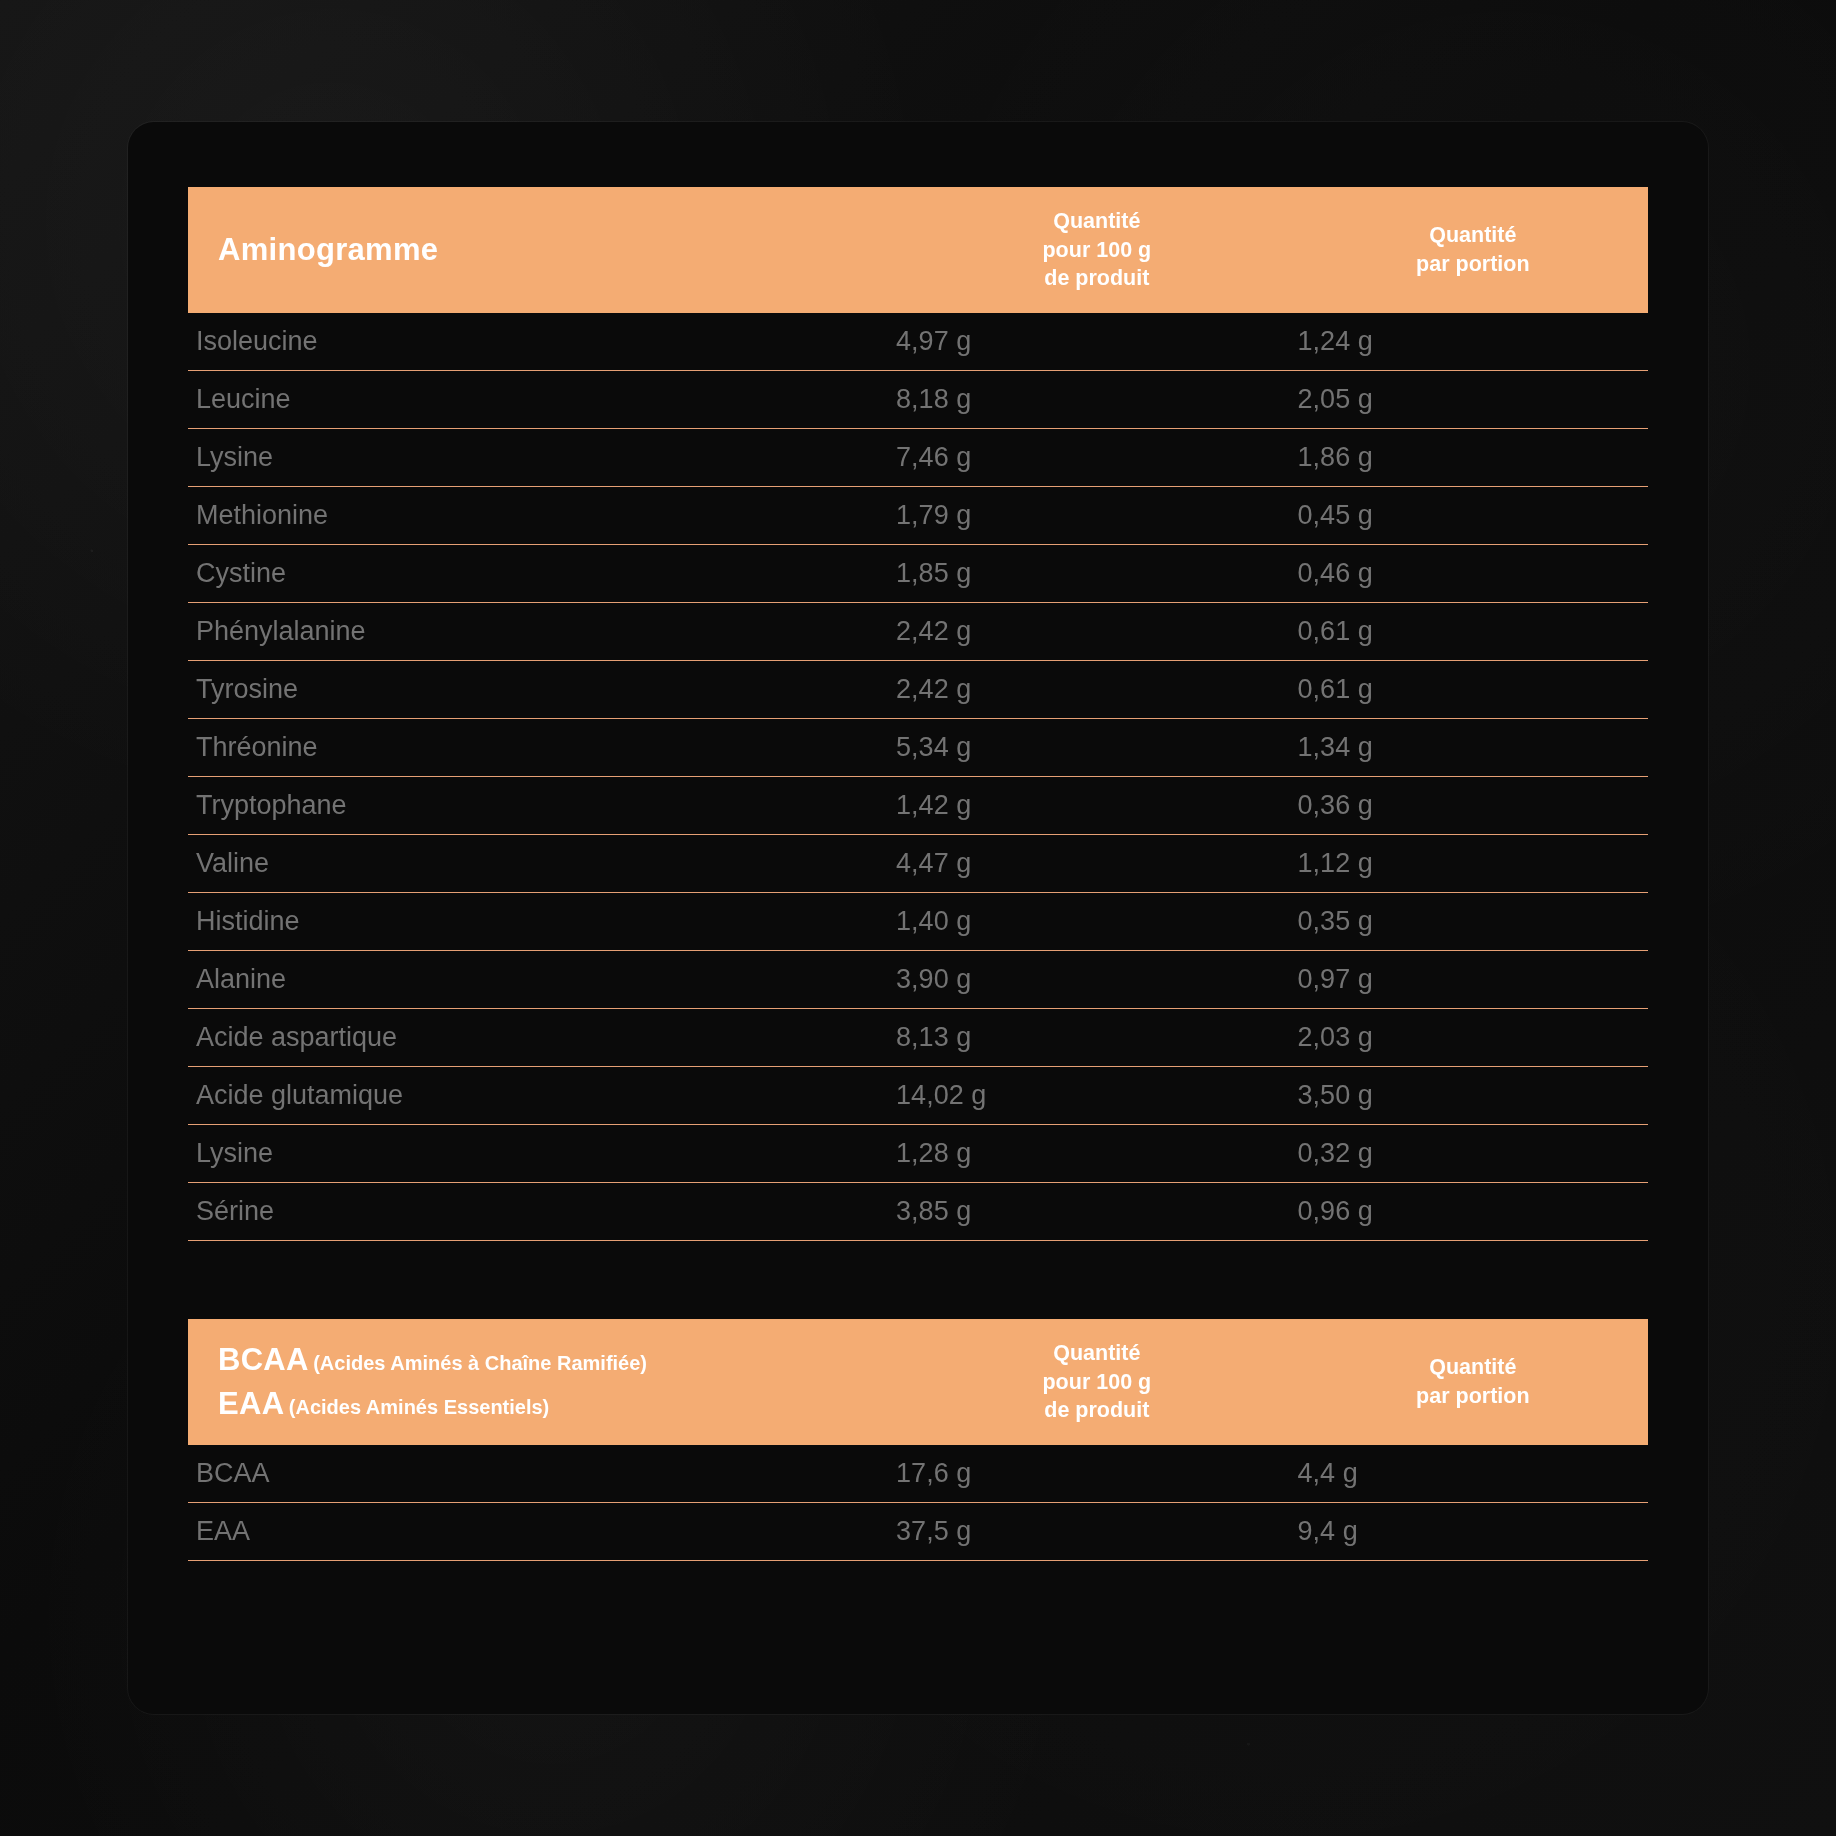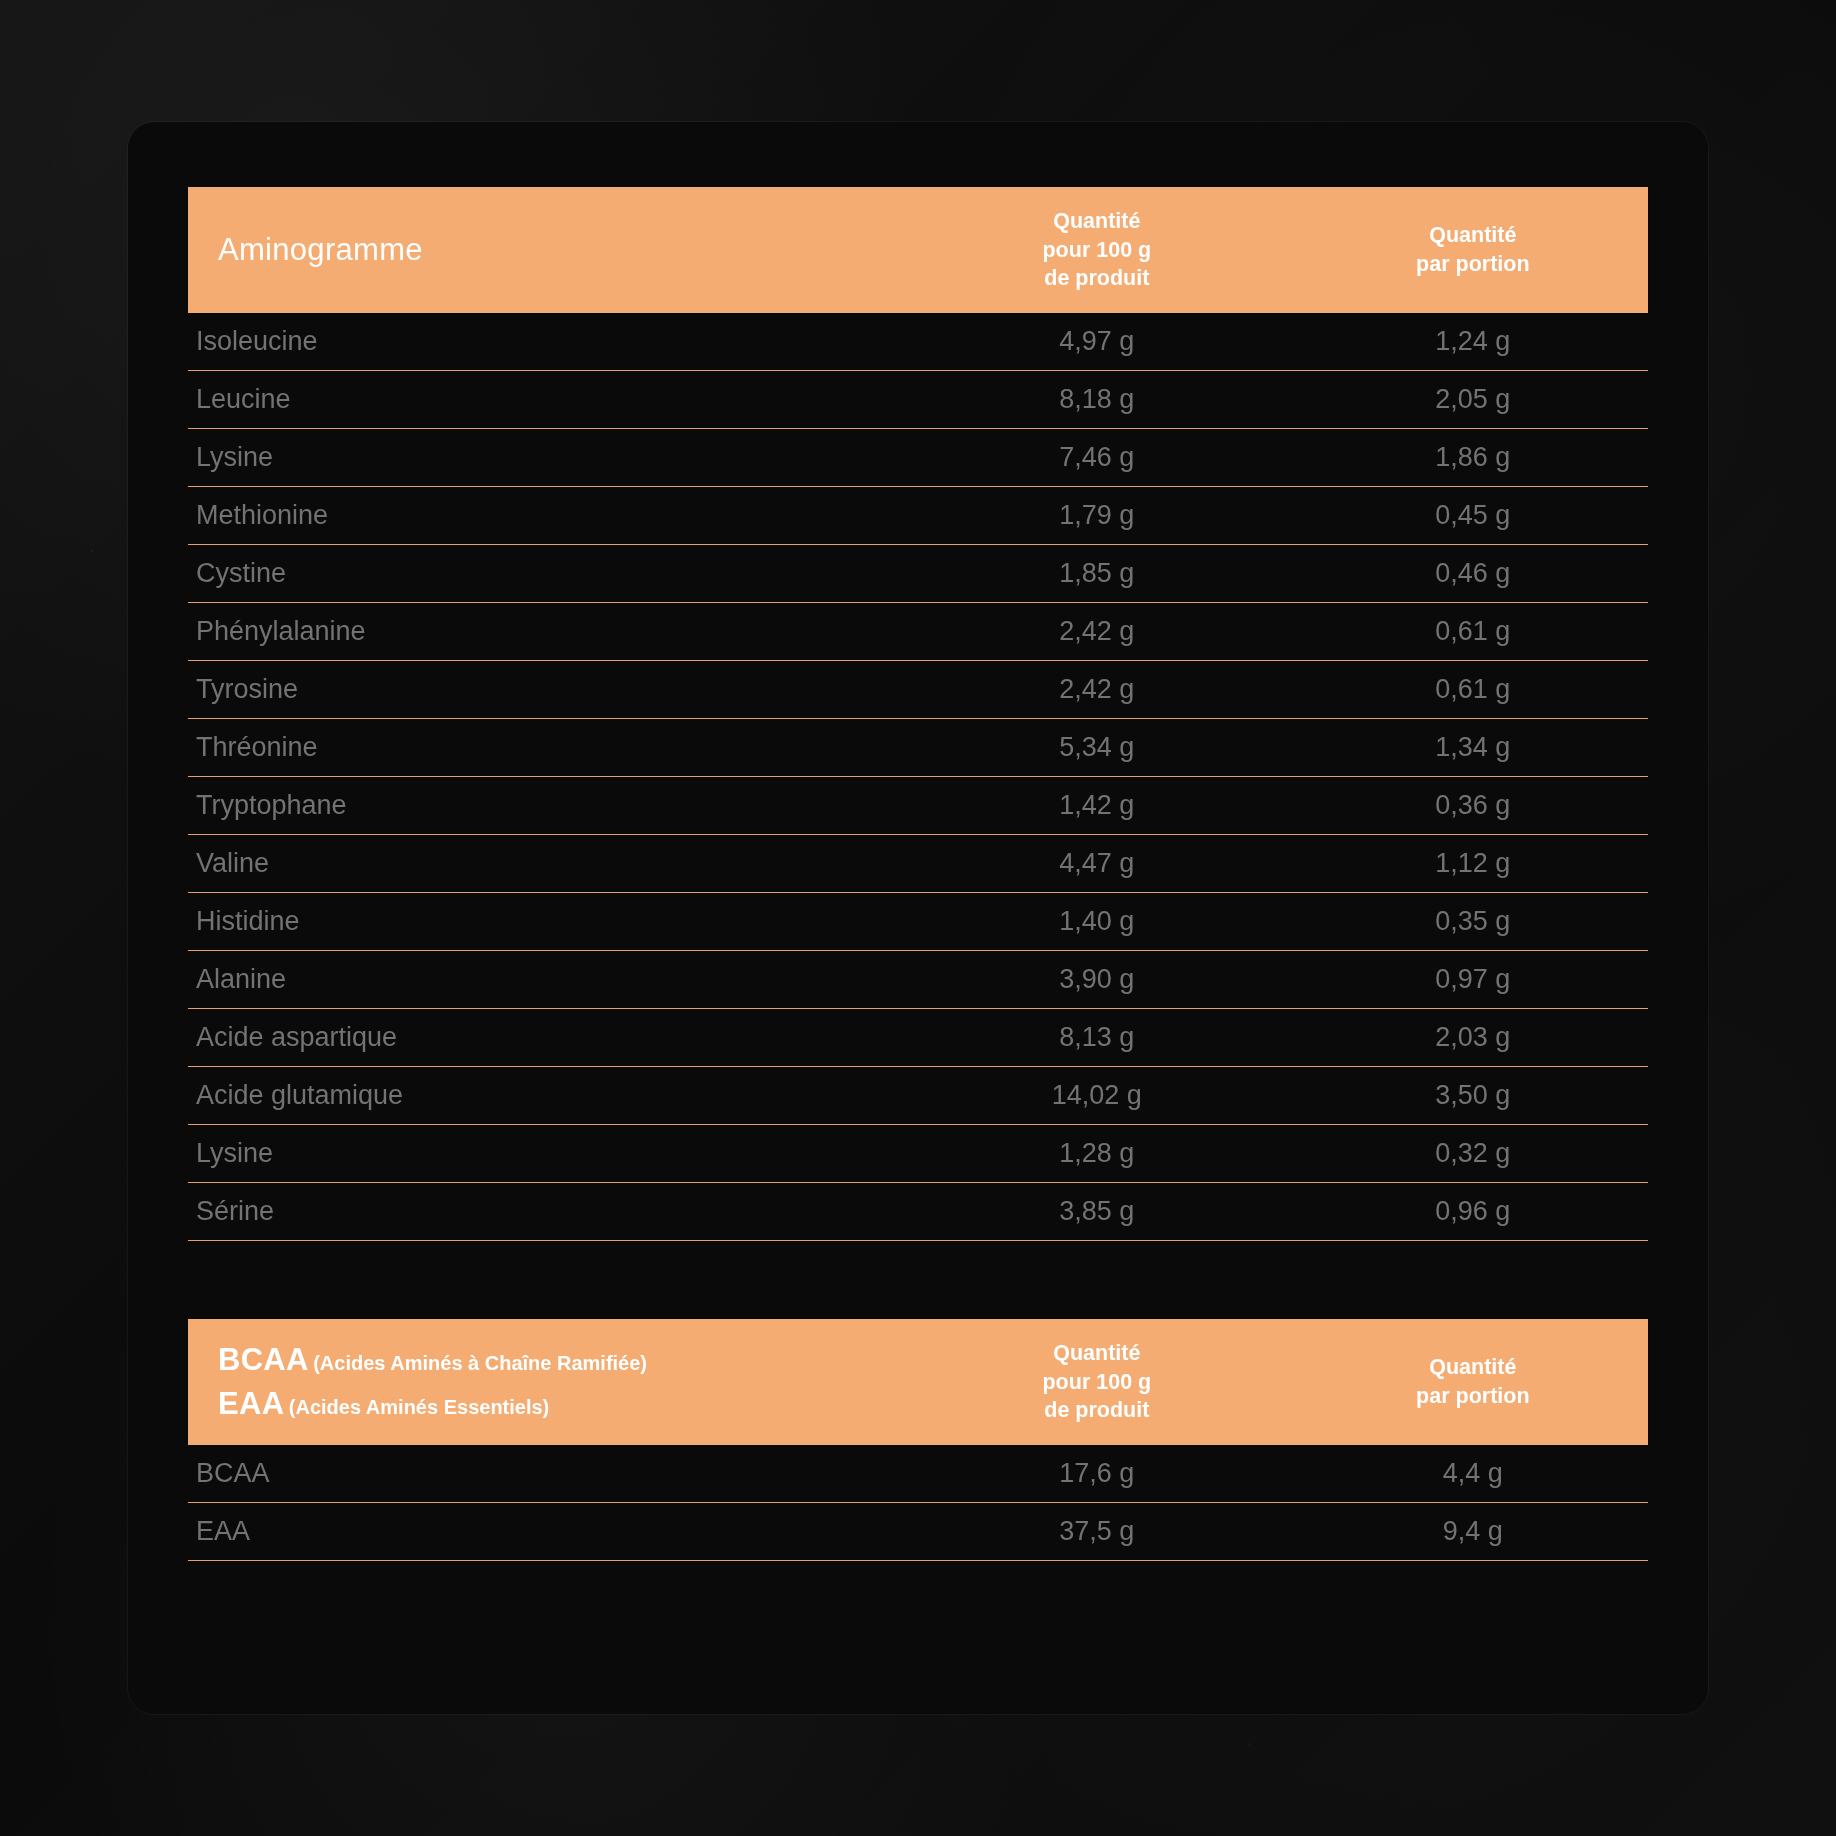--- a/index.html
+++ b/index.html
@@ -73,21 +73,21 @@
     background: #f4ac73;
     color: #ffffff;
     padding: 0;
     vertical-align: middle;
     height: 126px;
   }
   thead th.name-h {
     text-align: left;
     padding-left: 30px;
     font-size: 31px;
-    font-weight: normal;
+    font-weight: bold;
     letter-spacing: .3px;
   }
   thead th.num-h {
     text-align: center;
     font-size: 21.5px;
     font-weight: bold;
     line-height: 1.33;
   }
   thead th.num-h .l {
     display: block;
@@ -101,21 +101,21 @@
     height: 57px;
     padding: 0;
     vertical-align: middle;
     font-weight: 400;
   }
   tbody td.name {
     text-align: left;
     padding-left: 8px;
   }
   tbody td.num {
-    text-align: center;
+    text-align: left;
   }
 
   .spacer { height: 78px; }
 
   
   .bcaa-head-cell {
     background: #f4ac73;
     height: 126px;
     padding: 0 0 0 30px;
     vertical-align: middle;

